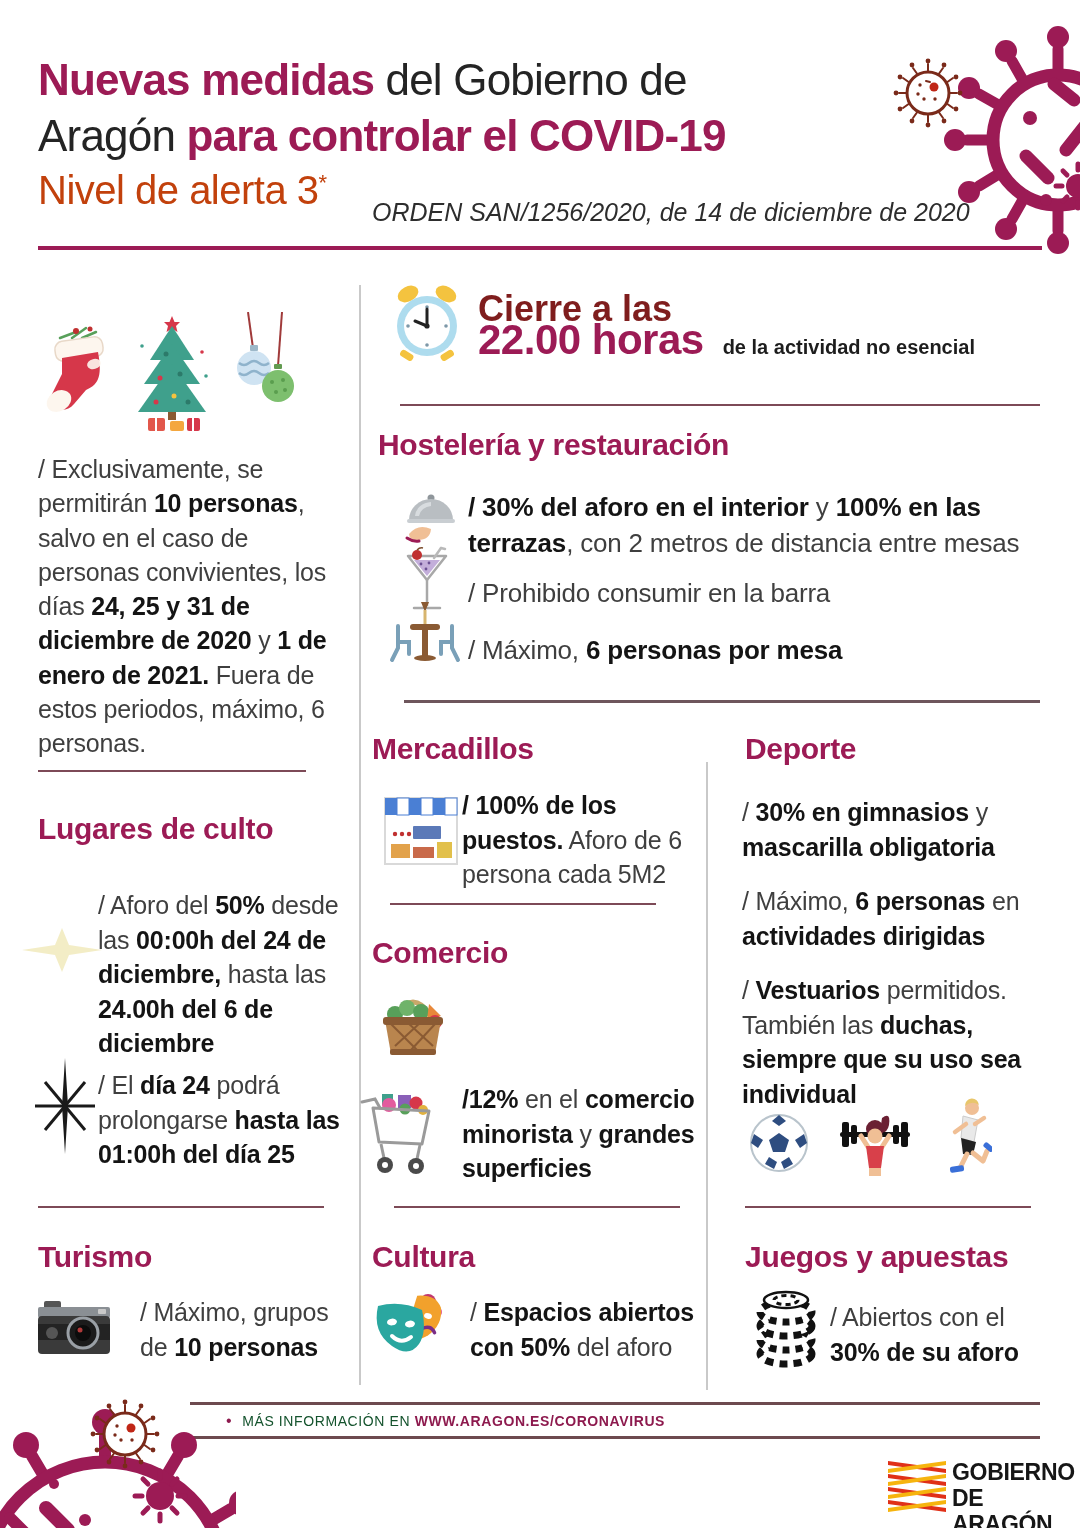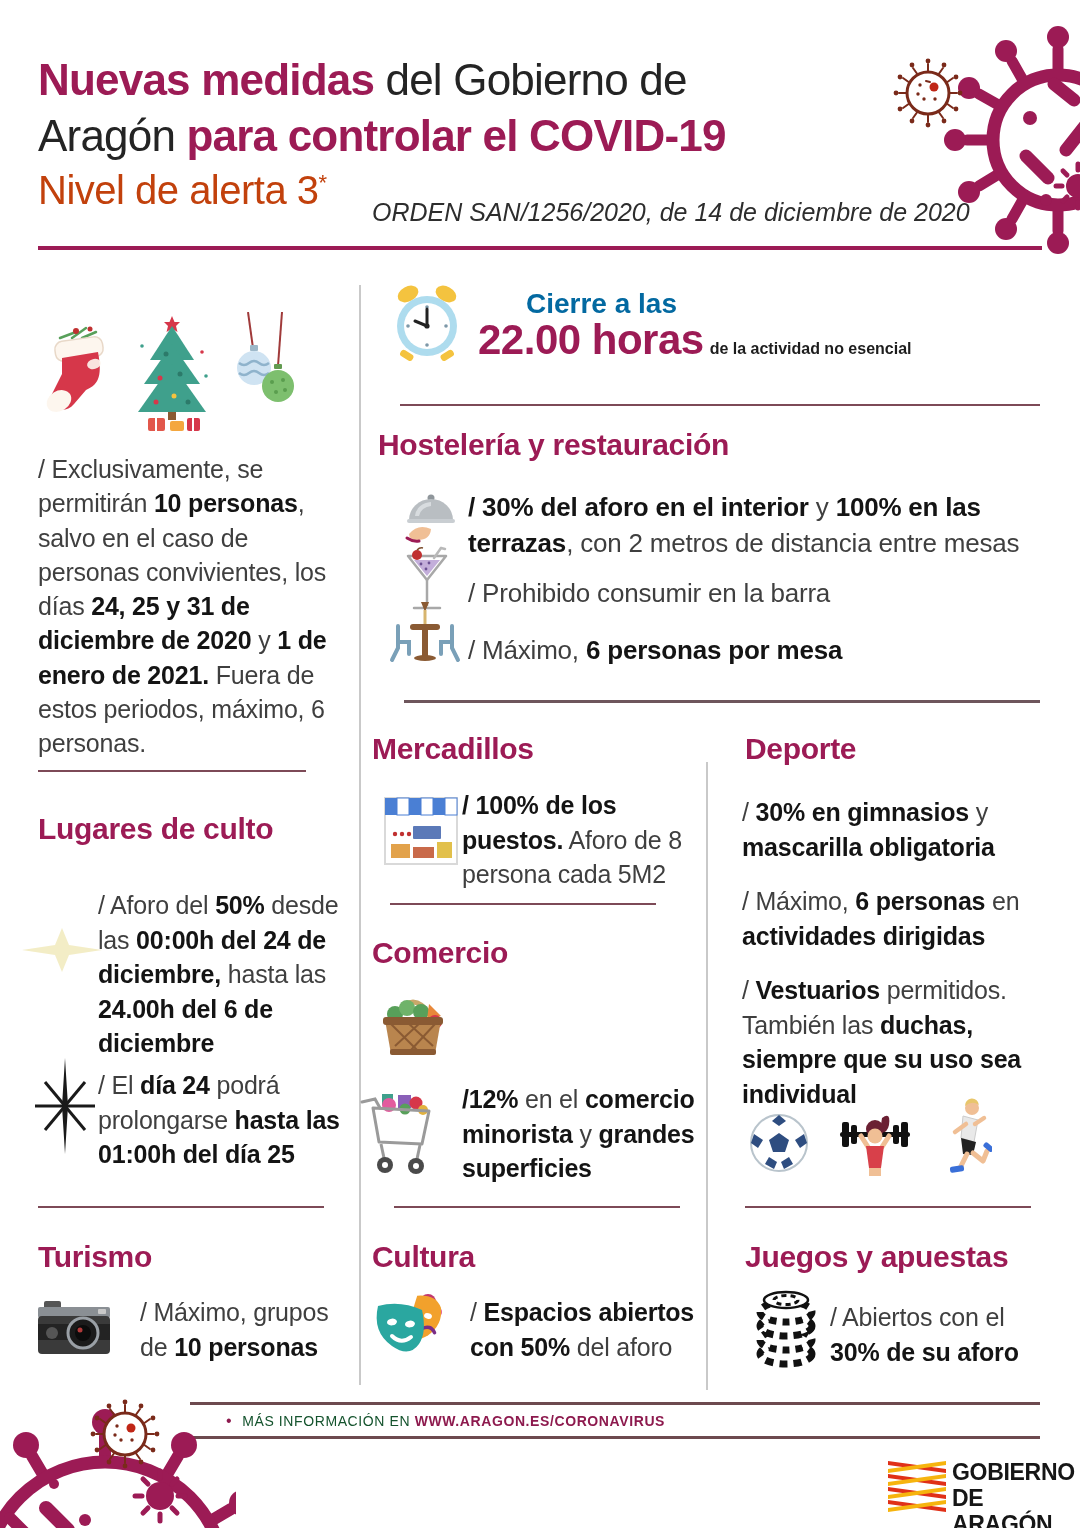--- a/index.html
+++ b/index.html
@@ -18,24 +18,24 @@
   .vrule{background:#c9c9c9;}
   
   .sec-h{font-size:30px;font-weight:700;color:#9c1b55;letter-spacing:-0.3px;}
   
   .rich{font-size:25px;line-height:1.38;letter-spacing:-0.2px;}
   .rich span{color:#3f3f3f;font-weight:400;}
   .rich span.b{color:#141414;font-weight:700;}
   .rich-wide{font-size:26px;}
   .para{font-size:25px;line-height:1.37;}
   
-  .closure-lead{font-size:28px;font-weight:700;color:#0369a1;margin-left:48px;}
+  .closure-lead{font-size:36px;font-weight:700;color:#7f1d1d;}
   .closure-line2{display:flex;align-items:baseline;white-space:nowrap;}
   .closure-time{font-size:42px;font-weight:700;color:#9c1b55;letter-spacing:-0.5px;}
-  .closure-tail{font-size:16px;font-weight:700;color:#1d1d1d;margin-left:6px;}
+  .closure-tail{font-size:20px;font-weight:700;color:#1d1d1d;margin-left:19px;}
   
   .f-line{background:#6d4a4f;}
   .f-text{font-size:14px;letter-spacing:0.6px;white-space:nowrap;}
   .f-bullet{color:#8d1a4e;font-size:16px;margin-right:10px;}
   .f-prefix{color:#14532d;font-weight:400;}
   .f-link{color:#8d1a4e;font-weight:700;}
   .logo-text{font-size:23px;font-weight:700;color:#161616;line-height:1.12;letter-spacing:-0.3px;}
 </style>
 </head>
 <body>
@@ -295,21 +295,21 @@
         <rect x="62" y="6" width="12" height="17" fill="#ffffff" stroke="#4a7fd4" stroke-width="1"></rect>
     </g>
     <rect x="30" y="34" width="28" height="13" rx="1" fill="#5b79b8"></rect>
     <rect x="8" y="52" width="19" height="14" fill="#e2a24b"></rect>
     <rect x="30" y="55" width="21" height="11" fill="#c96a4a"></rect>
     <rect x="54" y="50" width="15" height="16" fill="#e2c04b"></rect>
     <circle cx="12" cy="42" r="2.2" fill="#c03030"></circle>
       <circle cx="19" cy="42" r="2.2" fill="#c03030"></circle>
       <circle cx="26" cy="42" r="2.2" fill="#c03030"></circle>
   </svg>
-  <div class="abs rich" style="left:462px;top:788px;width:238px;"><span class="b">/ 100% de los puestos.</span><span> Aforo de 8 persona cada 5M2</span></div>
+  <div class="abs rich" style="left:462px;top:788px;width:238px;"><span class="b">/ 100% de los puestos.</span><span> Aforo de 6 persona cada 5M2</span></div>
 
   <div class="abs rule-thin" style="left:390px;top:903px;width:266px;height:2px;"></div>
 
   <div class="abs sec-h" style="left:372px;top:936px;">Comercio</div>
 
   <svg class="abs" style="left:377px;top:986px;" width="72" height="74" viewBox="0 0 72 74">
     <path d="M18 30 Q36 2 54 30" stroke="#c9a86a" stroke-width="5" fill="none"></path>
     <circle cx="18" cy="28" r="8" fill="#58a05a"></circle>
     <circle cx="30" cy="22" r="8" fill="#6fb36a"></circle>
     <circle cx="44" cy="26" r="8" fill="#58a05a"></circle>

